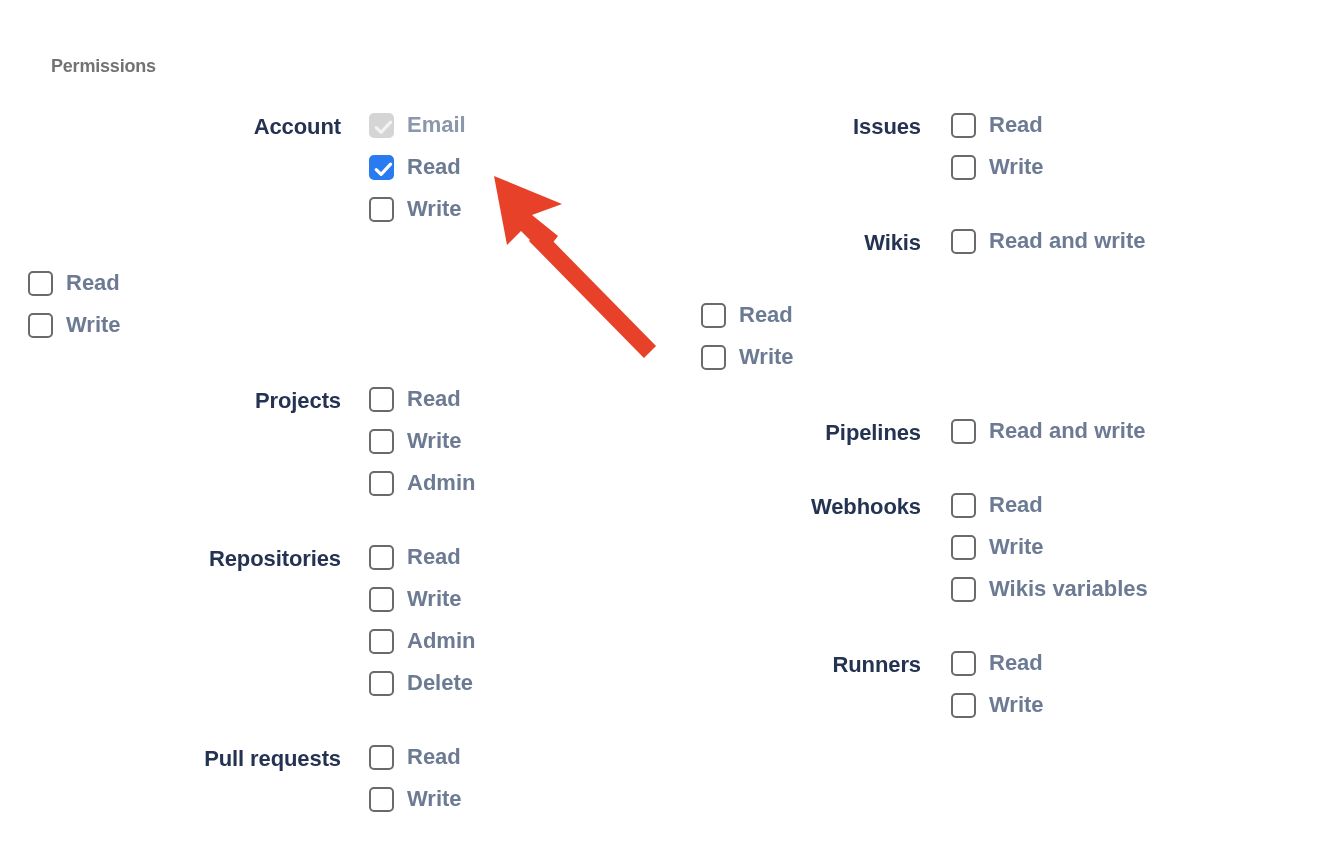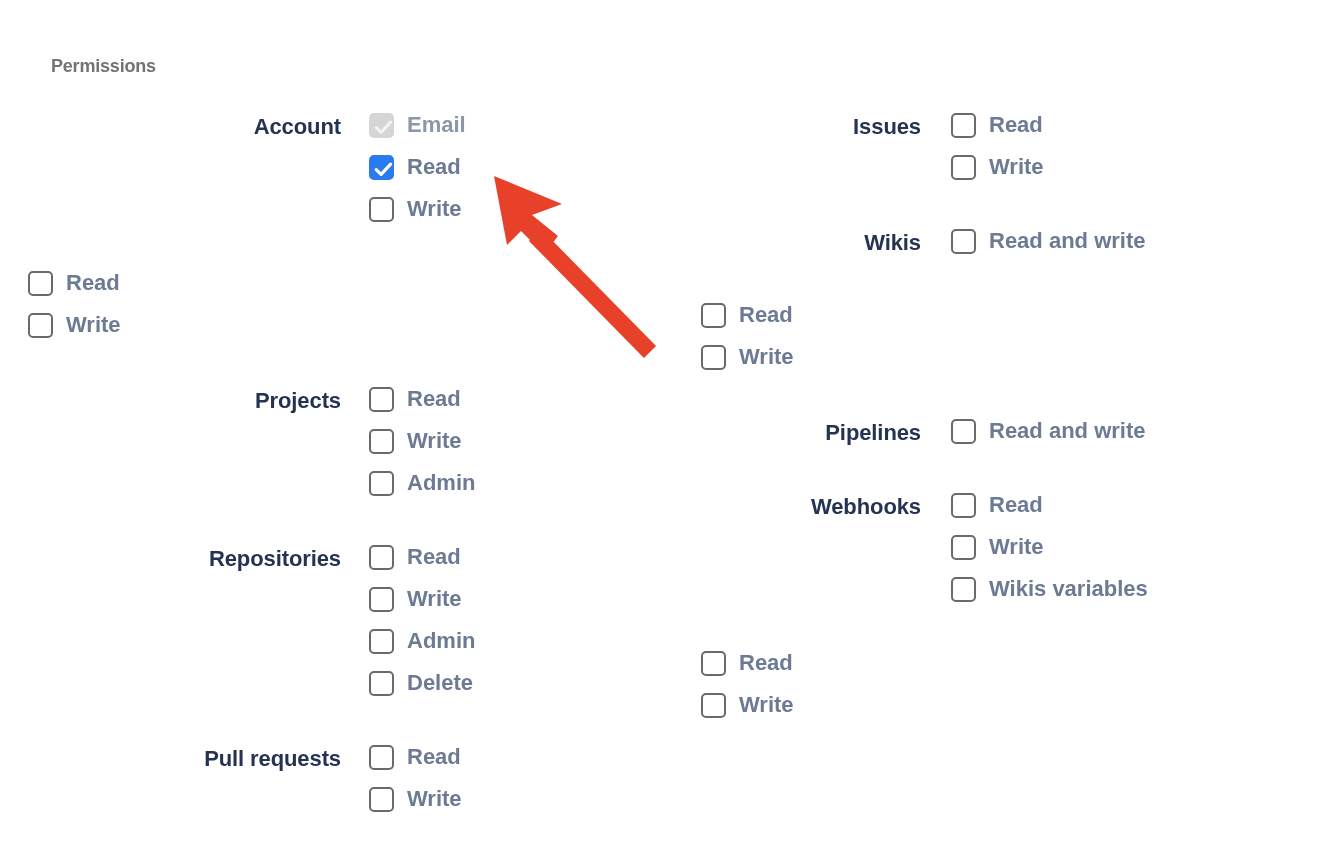--- a/index.html
+++ b/index.html
@@ -287,20 +287,21 @@
               <span class="cb" role="checkbox" aria-checked="false"></span>
               <span class="opt-label">Write</span>
             </div>
             <div class="option-row">
               <span class="cb" role="checkbox" aria-checked="false"></span>
               <span class="opt-label">Wikis variables</span>
             </div>
           </div>
         </div>
         <div class="group">
+          <div class="group-label">Runners</div>
           <div class="options">
             <div class="option-row">
               <span class="cb" role="checkbox" aria-checked="false"></span>
               <span class="opt-label">Read</span>
             </div>
             <div class="option-row">
               <span class="cb" role="checkbox" aria-checked="false"></span>
               <span class="opt-label">Write</span>
             </div>
           </div>

